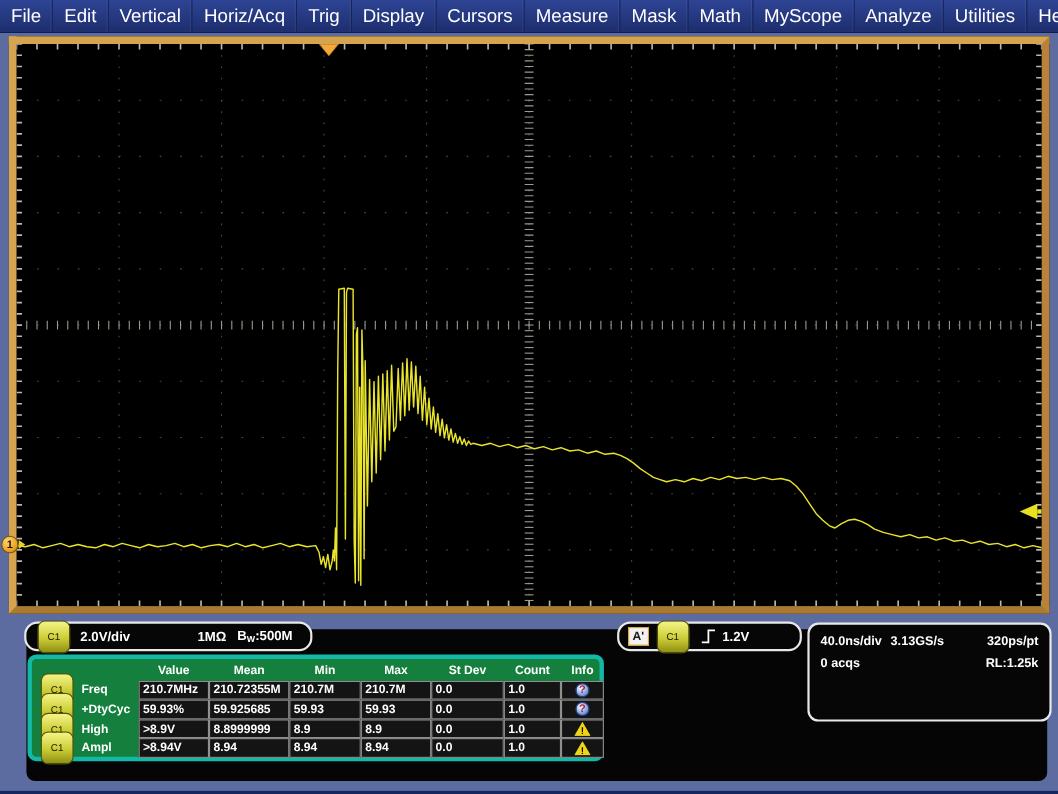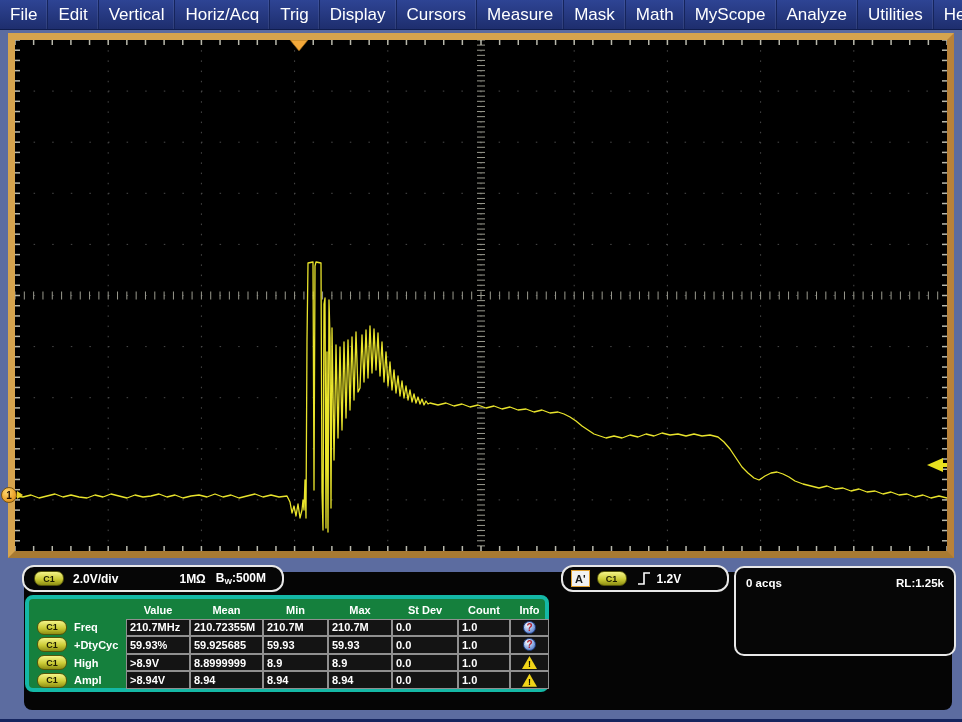--- a/index.html
+++ b/index.html
@@ -72,24 +72,24 @@
   .readout-box {
     position:absolute; background:#060606;
     border:2px solid #e8e8e8; border-radius:12px;
     display:flex; align-items:center;
     color:#fff; font-size:12px; font-weight:bold;
   }
   .box-channel { left:22px; top:565px; width:262px; height:27px; padding:0 10px; }
   .box-trigger { left:561px; top:565px; width:168px; height:27px; padding:0 8px; }
   .c1-badge {
     display:inline-flex; align-items:center; justify-content:center;
-    width:30px; height:15px; border-radius:7px;
+    width:30px; height:30px; border-radius:7px;
     background:linear-gradient(#f4f488,#cccc36 55%,#8f8f14);
     border:1px solid #55550a;
-    color:#1c1c00; font-size:9px; font-weight:bold;
+    color:#1c1c00; font-size:9px; font-weight:normal;
     flex:none;
   }
   .box-channel .scale { margin-left:9px; }
   .box-channel .imp { margin-left:auto; }
   .bw-group { margin-left:10px; margin-right:6px; }
   .bw-sub { font-size:8px; vertical-align:-2px; }
   .a-chip {
     background:#f2f2f2; border:1px solid #e0a030;
     color:#1a1a1a; font-size:11px; font-weight:bold;
     padding:0 3px; height:17px; display:flex; align-items:center;
@@ -630,20 +630,26 @@
   <span class="a-chip">A'</span>
   <span class="c1-badge">C1</span>
   <svg class="edge-icon" width="14" height="15" viewBox="0 0 14 15">
     <path d="M1,13 H7 V2 H13" fill="none" stroke="#fff" stroke-width="1.6"></path>
   </svg>
   <span>1.2V</span>
 </div>
 
 <div class="box-horiz">
   <div class="hrow">
+    <span>40.0ns/div</span>
+    <span class="gap"></span>
+    <span>3.13GS/s</span>
+    <span class="right">320ps/pt</span>
+  </div>
+  <div class="hrow">
     <span>0 acqs</span>
     <span class="right">RL:1.25k</span>
   </div>
 </div>
 
 <div class="meas-panel">
   <div class="meas-grid" id="meas-grid">
       <div class="mh"></div>
       <div class="mh">Value</div>
       <div class="mh">Mean</div>

